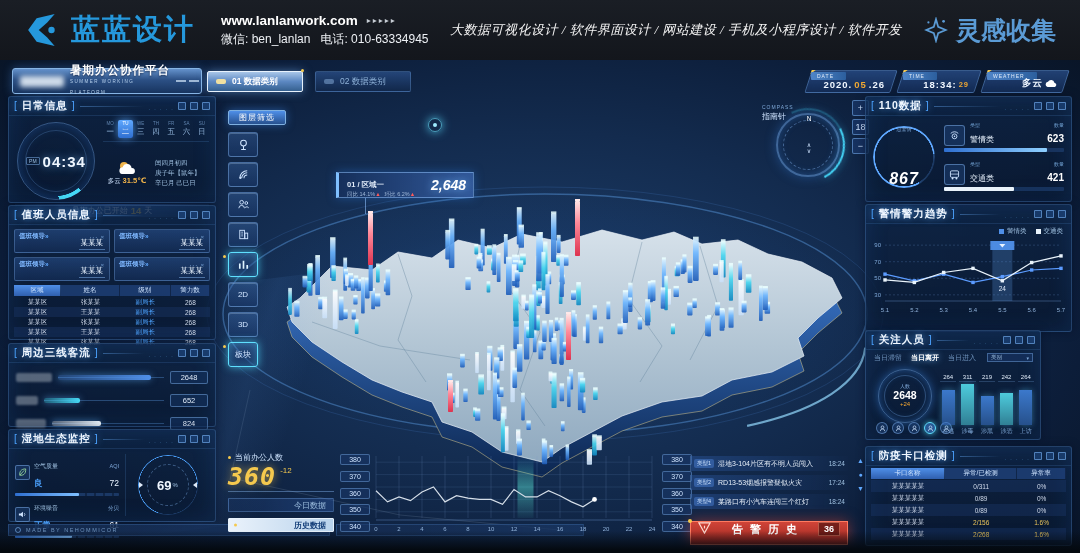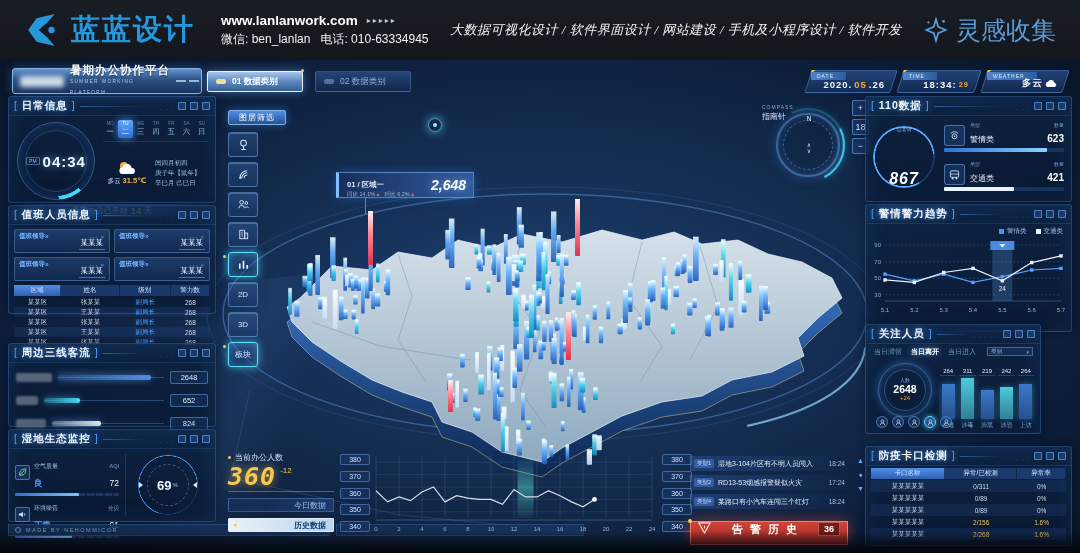--- a/index.html
+++ b/index.html
@@ -6,21 +6,21 @@
 body{width:1080px;height:553px;overflow:hidden;background:#0a1322;font-family:"Liberation Sans","DejaVu Sans",sans-serif;position:relative}
 
 .site-header{position:absolute;top:0;left:0;width:1080px;height:60px;background:linear-gradient(180deg,#1a1e25,#13161c);display:flex;align-items:center;padding:0 24px;gap:16px;z-index:20}
 .logo-wrap{display:flex;align-items:center;gap:9px}
 .brand{font-size:29px;font-weight:bold;color:#2598dc;letter-spacing:2px}
 .contact{display:flex;flex-direction:column;gap:3px;margin-left:10px}
 .c-line1{color:#fff;font-size:13.5px;font-weight:bold;display:flex;align-items:center}
 .arrows{color:#c6ccd4;font-size:8px;letter-spacing:2px;margin-left:9px}
 .c-line2{color:#eef1f5;font-size:12px;display:flex;gap:10px}
 .services{flex:1;text-align:center;color:#f4f4f4;font-family:"Liberation Serif","DejaVu Serif",serif;font-style:italic;font-size:13px;letter-spacing:.5px;white-space:nowrap}
-.collect{display:flex;align-items:center;gap:7px;color:#5b9bd5;font-size:25px;font-weight:normal;font-family:"Liberation Serif","DejaVu Serif",serif}
+.collect{display:flex;align-items:center;gap:7px;color:#5b9bd5;font-size:25px;font-weight:bold;font-family:"Liberation Serif","DejaVu Serif",serif}
 
 .dashboard{position:absolute;top:60px;left:0;width:1080px;height:493px;overflow:hidden;background:radial-gradient(ellipse 720px 380px at 50% 50%,#1d3e6a 0%,#132b4e 46%,#0c1d39 76%,#091527 100%)}
 .streak{position:absolute;left:-80px;bottom:30px;width:640px;height:240px;background:linear-gradient(115deg,transparent 42%,rgba(90,150,230,.10) 50%,transparent 58%);transform:rotate(-7deg);pointer-events:none;z-index:2}
 .bottom-fade{position:absolute;left:0;bottom:0;width:100%;height:22px;background:linear-gradient(180deg,transparent,#04090f 88%);z-index:9}
 #map-svg-wrap{position:absolute;inset:0;z-index:1}
 
 .panel{position:absolute;z-index:5;background:linear-gradient(180deg,rgba(14,36,68,.80),rgba(9,24,48,.84));border:1px solid rgba(95,160,235,.30);border-radius:3px;box-shadow:inset 0 0 22px rgba(40,110,200,.17),0 0 10px rgba(0,10,30,.45)}
 .panel-header{height:19px;display:flex;align-items:center;padding:0 5px;gap:4px;border-bottom:1px solid rgba(95,160,235,.16)}
 .ph-title{color:#f0f7ff;font-size:10.5px;font-weight:bold;letter-spacing:1px;text-shadow:0 0 7px rgba(90,170,255,.8);white-space:nowrap}
 .ph-title::before{content:"[ ";color:#4da3ff;font-weight:normal}.ph-title::after{content:" ]";color:#4da3ff;font-weight:normal}
@@ -896,21 +896,21 @@
         </div>
       </div>
     </div>
     <div class="notice">
         <span>暑期办公已开始</span>
         <b>14</b>
         <span>天</span>
       </div>
   </div>
 
-  <div class="panel" style="left:8px;top:145px;width:208px;height:109px">
+  <div class="panel" style="left:8px;top:145px;width:208px;height:135px">
     <div class="panel-header">
         <span class="ph-title">值班人员信息</span>
         <span class="ph-line"></span>
         <span class="ph-dots"></span>
         <span class="ph-btn"></span>
         <span class="ph-btn"></span>
         <span class="ph-btn"></span>
       </div>
     <div class="duty-cards" id="duty-cards">
         <div class="duty-card">
@@ -1184,21 +1184,21 @@
           <text x="45.33333333333333" y="77" font-size="6" fill="#8fb0d8" text-anchor="middle">5.2</text>
           <text x="74.66666666666666" y="77" font-size="6" fill="#8fb0d8" text-anchor="middle">5.3</text>
           <text x="104" y="77" font-size="6" fill="#8fb0d8" text-anchor="middle">5.4</text>
           <text x="133.33333333333331" y="77" font-size="6" fill="#8fb0d8" text-anchor="middle">5.5</text>
           <text x="162.66666666666666" y="77" font-size="6" fill="#8fb0d8" text-anchor="middle">5.6</text>
           <text x="192" y="77" font-size="6" fill="#8fb0d8" text-anchor="middle">5.7</text>
         </svg>
       </div>
   </div>
 
-  <div class="panel" style="left:865px;top:264px;width:176px;height:110px">
+  <div class="panel" style="left:865px;top:270px;width:176px;height:110px">
     <div class="panel-header">
         <span class="ph-title">关注人员</span>
         <span class="ph-line"></span>
         <span class="ph-dots"></span>
         <span class="ph-btn"></span>
         <span class="ph-btn"></span>
         <span class="ph-btn"></span>
       </div>
     <div class="focus-tabs" id="focus-tabs">
         <span class="focus-tab">当日滞留</span>

